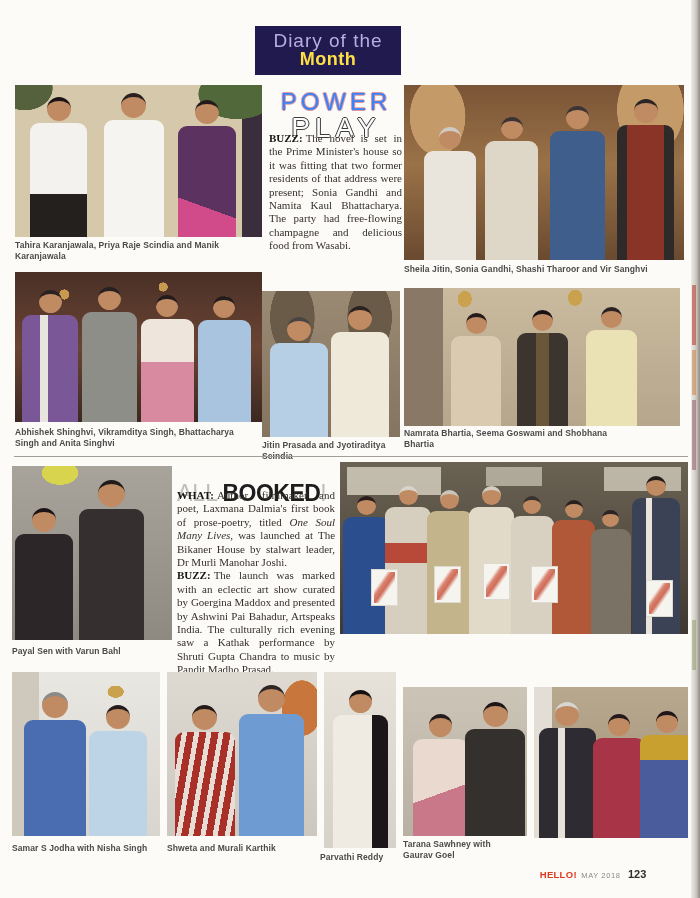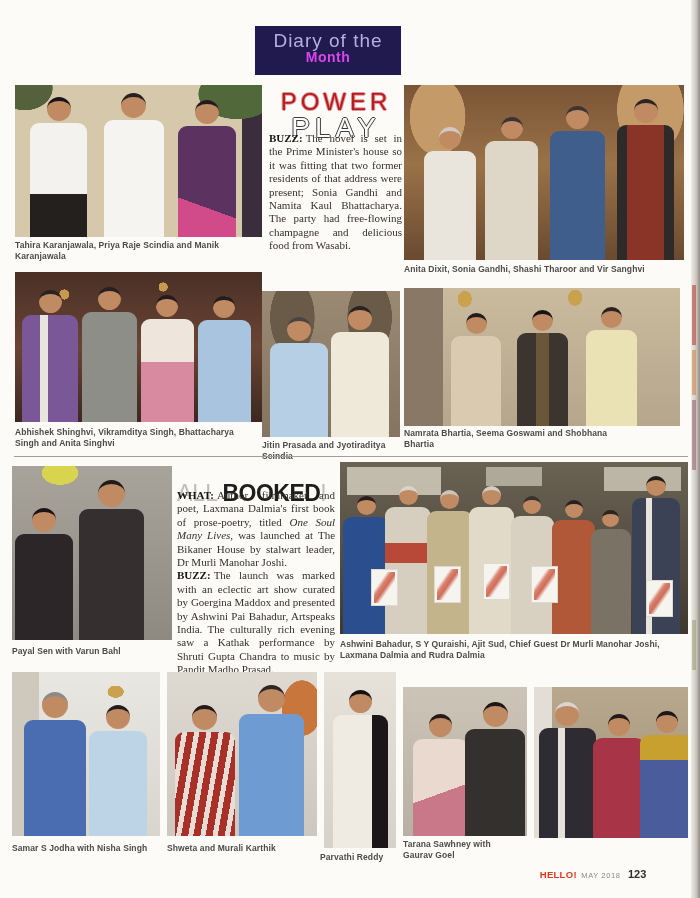--- a/index.html
+++ b/index.html
@@ -3,25 +3,25 @@
 <meta charset="utf-8">
 <style>
   html,body { margin:0; padding:0; background:#e9e7e2; }
   .page { position:relative; width:700px; height:898px; margin:0 auto; background:#fcfbf8;
           font-family:"Liberation Sans",sans-serif; overflow:hidden;padding-left:16px; }
 
   
   .header-box { position:absolute; left:255px; top:26px; width:146px; height:49px;
                 background:var(--header_bg,#211a4e); text-align:center; }
   .h1a { font-size:19px; color:var(--header_text,#b7aede); margin-top:4px; letter-spacing:1px; font-weight:400; }
-  .h1b { font-size:14px; color:#d946ef; font-weight:700; margin-top:-3px; letter-spacing:.5px; }
+  .h1b { font-size:18px; color:#fde047; font-weight:700; margin-top:-3px; letter-spacing:.5px; }
 
   
   .pp-head { position:absolute; left:270px; top:88px; width:132px; text-align:center; }
-  .pp1 { font-size:24px; letter-spacing:4px; color:#b91c1c;
+  .pp1 { font-size:24px; letter-spacing:4px; color:#3b82f6;
          text-shadow:-1px 0 var(--power_pink,#dc99a2),1px 0 var(--power_pink,#dc99a2),0 -1px var(--power_pink,#dc99a2),0 1px var(--power_pink,#dc99a2); }
   .pp2 { font-size:28px; letter-spacing:5px; color:#fdfdfd; margin-top:-4px;
          text-shadow:-1px 0 #3c3c3c,1px 0 #3c3c3c,0 -1px #3c3c3c,0 1px #3c3c3c; }
   .ab-head { position:absolute; left:177px; top:480px; width:170px; white-space:nowrap; }
   .ab-light { font-size:23px; color:#bdbdbd; letter-spacing:0; }
   .ab-bold  { font-size:23px; color:#1d1d1d; font-weight:700; letter-spacing:-.5px; }
 
   
   .bodytext { position:absolute; font-family:"Liberation Serif",serif; font-size:11px; line-height:13.4px;
               text-align:justify; color:#36302c; }
@@ -87,21 +87,21 @@
   </div>
   <div class="cap" style="left:15px;top:240px;width:235px;">Tahira Karanjawala, Priya Raje Scindia and Manik Karanjawala</div>
 
   <div class="photo" style="left:404px;top:85px;width:280px;height:175px;
               background:radial-gradient(50px 70px at 12% 18%,#c49a68 0 55%,transparent 56%),radial-gradient(60px 80px at 88% 14%,#c49a68 0 55%,transparent 56%),linear-gradient(180deg,#7a5436,#9a7248 45%,#6a4a30);">
     <i class="p" style="left:7%;--ph:76%;--s:22px;--c:#e9e5dc;--h:#cfcbc4"></i>
     <i class="p" style="left:29%;--ph:82%;--s:22px;--c:#ded6c6;--h:#3a3234"></i>
     <i class="p" style="left:52%;--ph:88%;--s:23px;--c:#3f5e8c;--h:#3c3434"></i>
     <i class="p" style="left:76%;--ph:92%;--s:24px;--c:linear-gradient(90deg,#2e2a2a 0 18%,#8a3428 18% 82%,#2e2a2a 82%);--h:#2a2424"></i>
   </div>
-  <div class="cap" style="left:404px;top:264px;width:285px;">Anita Dixit, Sonia Gandhi, Shashi Tharoor and Vir Sanghvi</div>
+  <div class="cap" style="left:404px;top:264px;width:285px;">Sheila Jitin, Sonia Gandhi, Shashi Tharoor and Vir Sanghvi</div>
 
   <div class="photo" style="left:15px;top:272px;width:247px;height:150px;
               background:radial-gradient(10px 10px at 20% 15%,#c89a50 0 50%,transparent 51%),radial-gradient(9px 9px at 60% 10%,#c89a50 0 50%,transparent 51%),radial-gradient(12px 12px at 85% 20%,#b8883e 0 50%,transparent 51%),linear-gradient(180deg,#4a3026,#6a4434 50%,#3c2820);">
     <i class="p" style="left:3%;--ph:88%;--s:23px;--c:linear-gradient(90deg,#7a5898 0 32%,#e8e4de 32% 46%,#7a5898 46%);--h:#2a2222"></i>
     <i class="p" style="left:27%;--ph:90%;--s:23px;--c:#8e8e88;--h:#262020"></i>
     <i class="p" style="left:51%;--ph:85%;--s:22px;--c:linear-gradient(180deg,#eee6dc 0 42%,#d88aa0 42%);--h:#241c1c"></i>
     <i class="p" style="left:74%;--ph:84%;--s:22px;--c:#a8c4de;--h:#241c1c"></i>
   </div>
   <div class="cap" style="left:15px;top:427px;width:230px;">Abhishek Shinghvi, Vikramditya Singh, Bhattacharya Singh and Anita Singhvi</div>
 
@@ -150,21 +150,20 @@
     <i class="p" style="left:49%;--ph:80%;--s:18px;--c:#d8d0c0;--h:#3a3230"></i>
     <i class="p" style="left:61%;--ph:78%;--s:18px;--c:#b05838;--h:#2a2020"></i>
     <i class="p" style="left:72%;--ph:72%;--s:17px;--c:#7a7264;--h:#2c2424"></i>
     <i class="p" style="left:84%;--ph:92%;--s:20px;--c:linear-gradient(90deg,#3c4256 0 30%,#e8e4dc 30% 42%,#3c4256 42%);--h:#241c1a"></i>
     <i class="book" style="left:9%;bottom:16%"></i>
     <i class="book" style="left:27%;bottom:18%"></i>
     <i class="book" style="left:41%;bottom:20%"></i>
     <i class="book" style="left:55%;bottom:18%"></i>
     <i class="book" style="left:88%;bottom:10%"></i>
   </div>
-  <div class="cap" style="left:340px;top:639px;width:350px;">Ashwini Bahadur, S Y Quraishi, Ajit Sud, Chief Guest Dr Murli Manohar Joshi, Laxmana Dalmia and Rudra Dalmia</div>
 
   <div class="photo" style="left:12px;top:672px;width:148px;height:164px;
               background:linear-gradient(90deg,#cfc9bd 0 18%,transparent 18%),radial-gradient(16px 12px at 70% 12%,#caa24e 0 50%,transparent 51%),linear-gradient(180deg,#e9e7e2,#d8d5ce);">
     <i class="p" style="left:8%;--ph:88%;--s:26px;--c:#4a6cb0;--h:#8a8a88"></i>
     <i class="p" style="left:52%;--ph:80%;--s:24px;--c:#bdd3e6;--h:#241c1c"></i>
   </div>
   <div class="cap" style="left:12px;top:843px;width:150px;">Samar S Jodha with Nisha Singh</div>
 
   <div class="photo" style="left:167px;top:672px;width:150px;height:164px;
               background:radial-gradient(36px 50px at 90% 22%,#c8763c 0 55%,transparent 56%),linear-gradient(180deg,#dedad2,#ccc8c0);">

